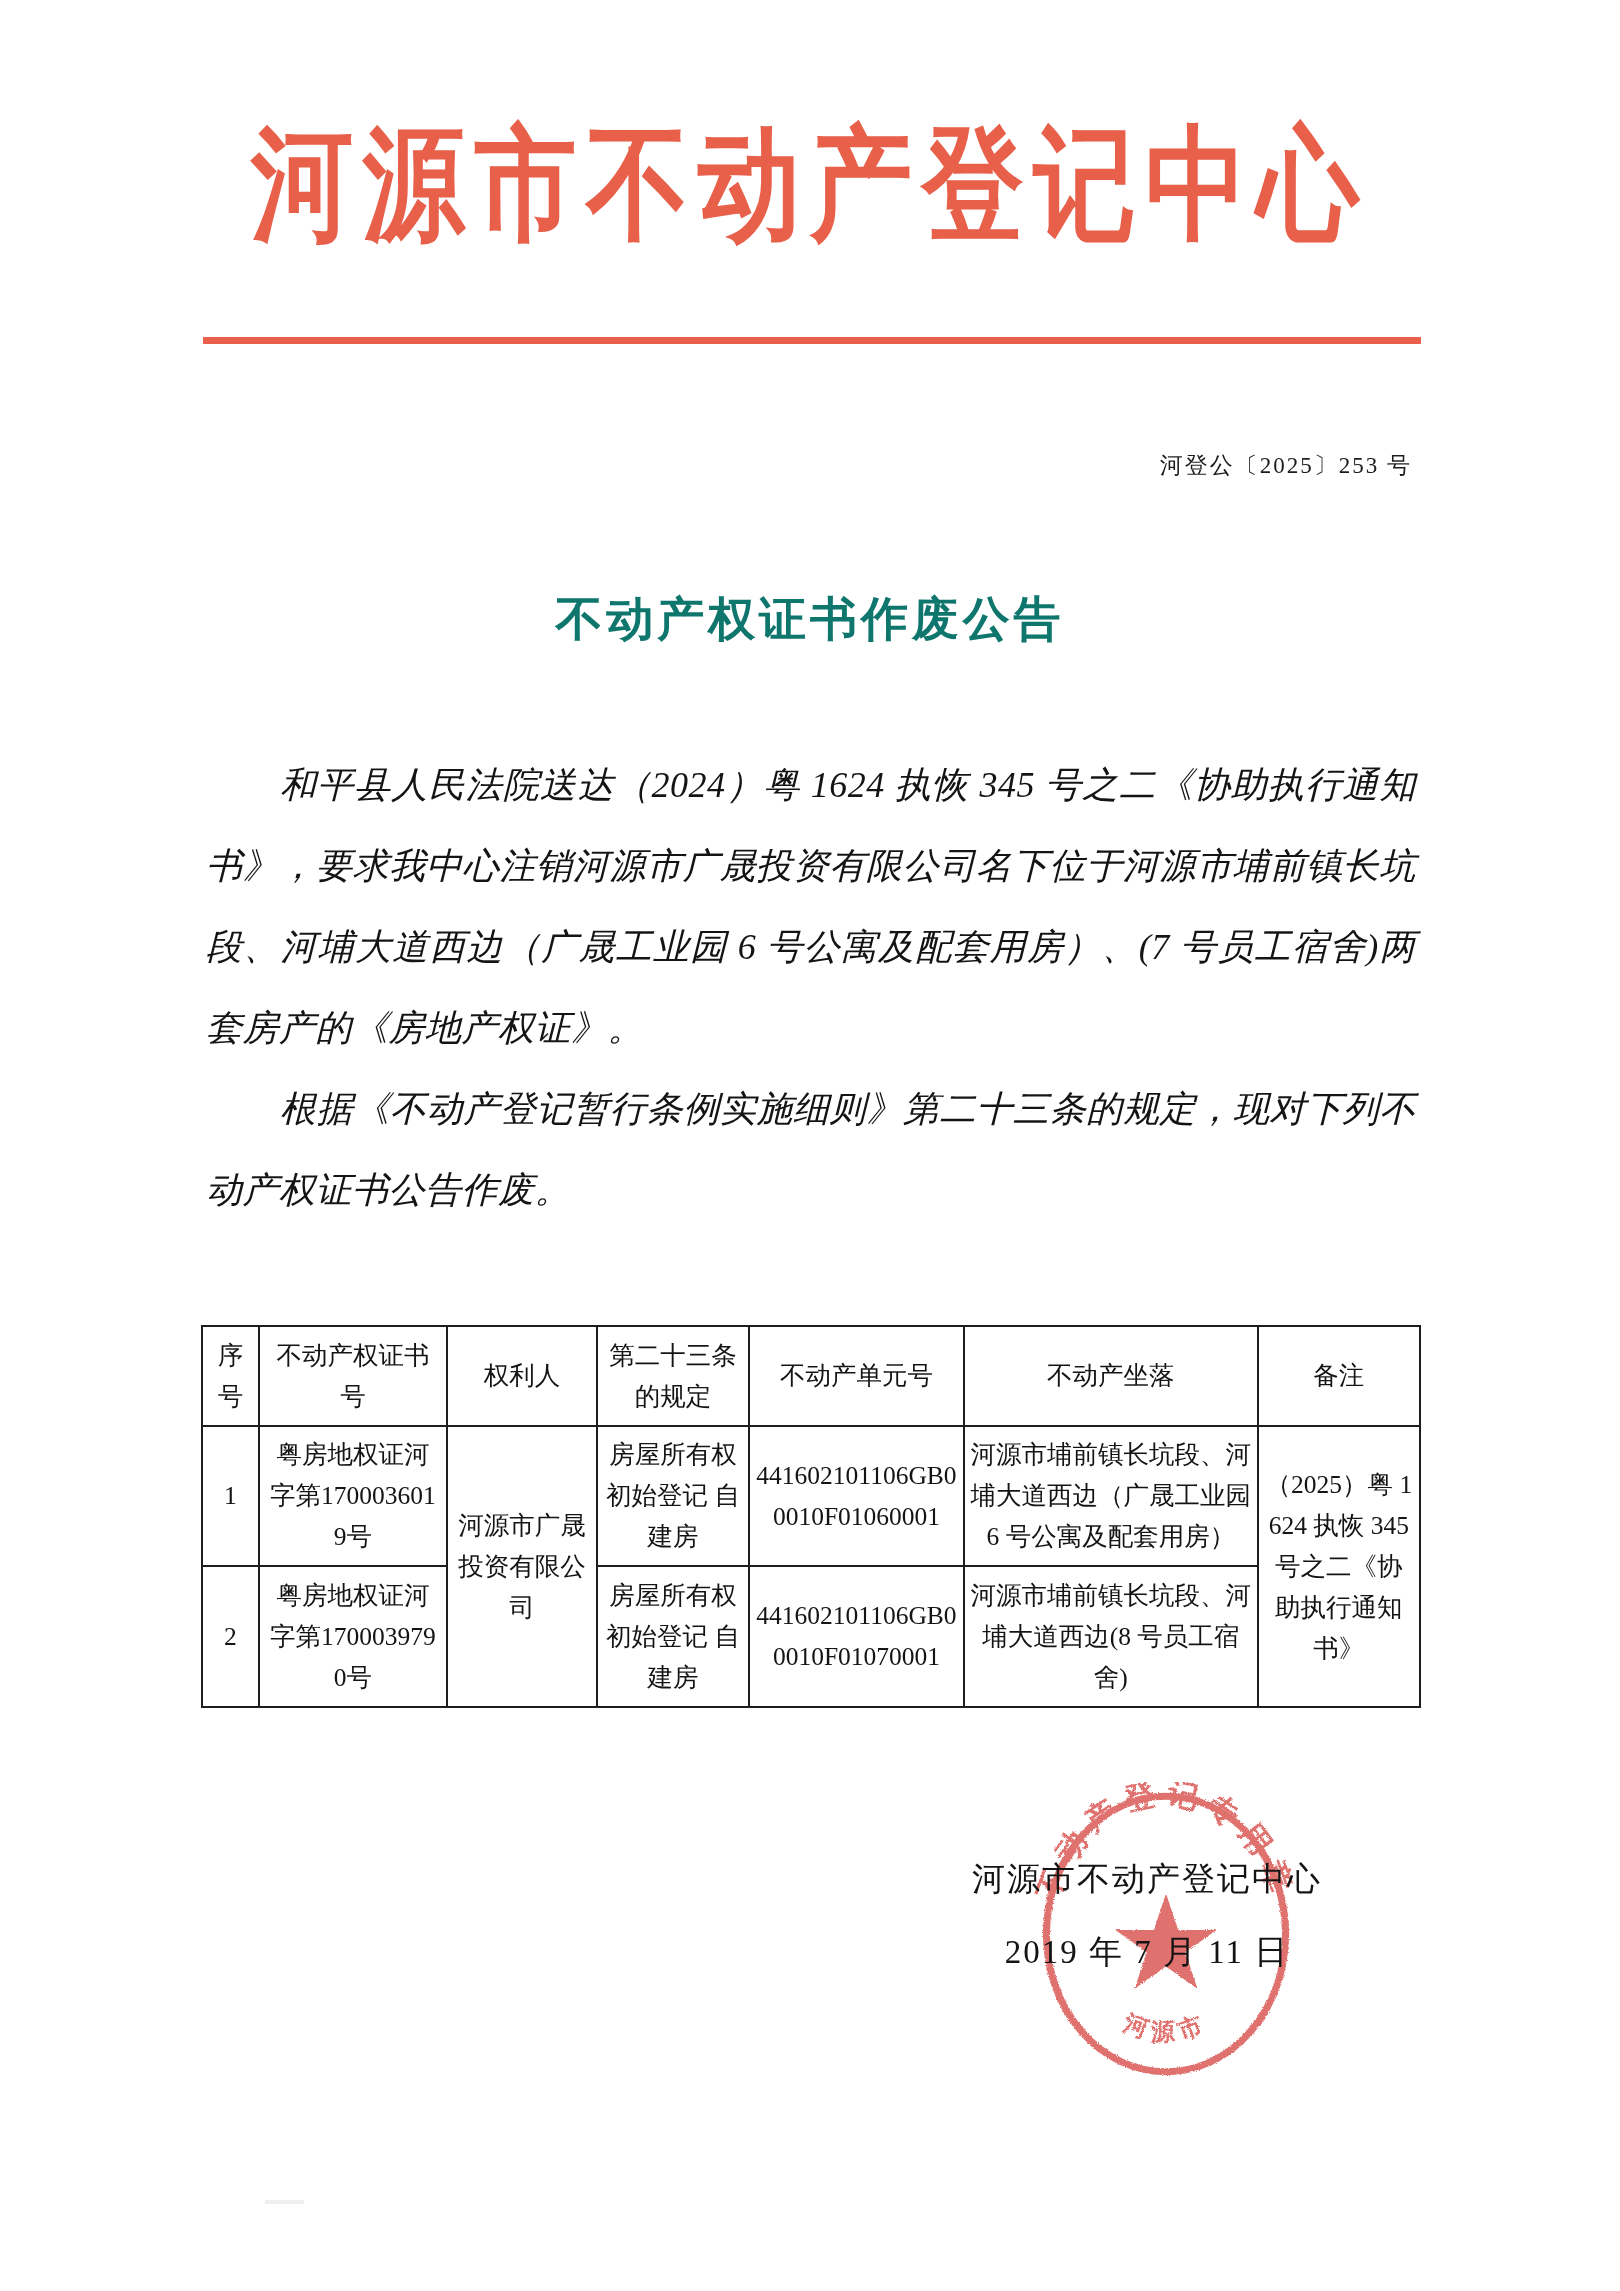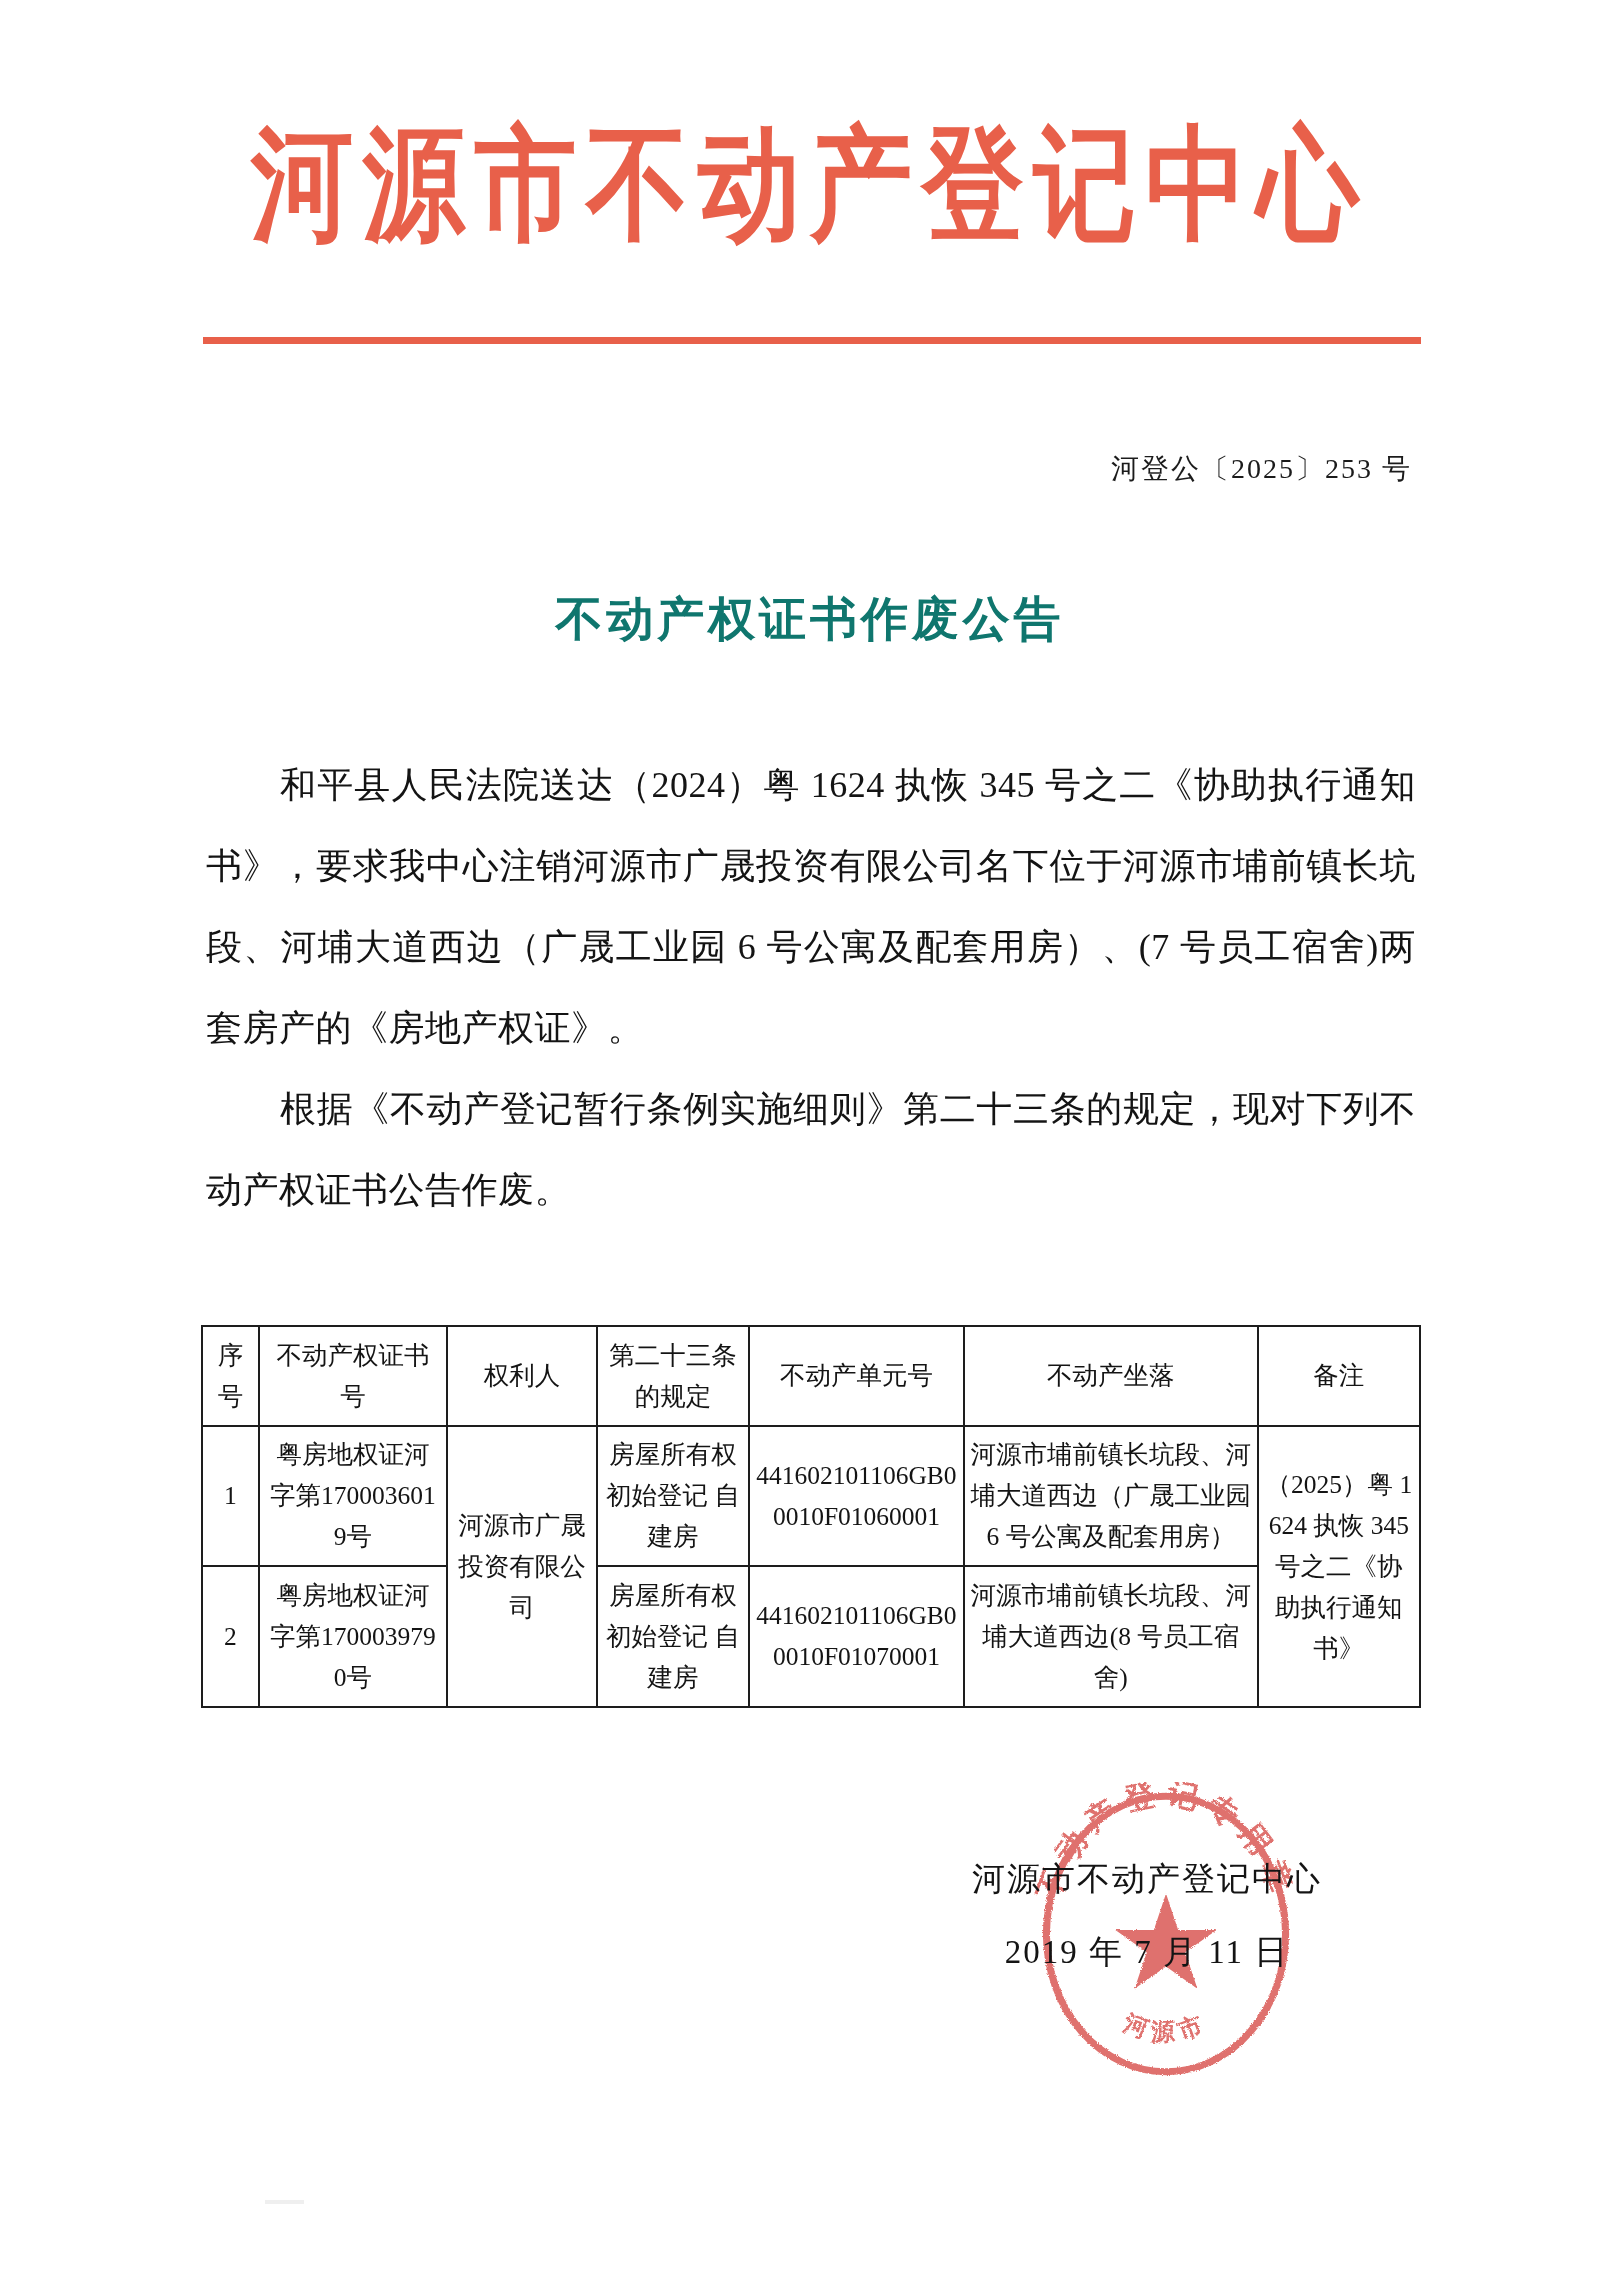--- a/index.html
+++ b/index.html
@@ -47,21 +47,21 @@
     width: 1218px;
     height: 6.9px;
     background: #E8604A;
   }
 
   
   .doc-number {
     position: absolute;
     right: 208px;
     top: 450px;
-    font-size: 28px;
+    font-size: 23px;
     letter-spacing: 2px;
     color: #1b1b1b;
     white-space: nowrap;
   }
 
   
   .doc-title {
     position: absolute;
     left: 0;
     top: 588px;
@@ -83,20 +83,21 @@
   }
   .para {
     font-size: 36px;
     line-height: 81px;
     letter-spacing: 0.5px;
     text-align: justify;
     text-align-last: left;
     text-justify: inter-character;
     margin: 0;
     color: #141414;
+    font-style: italic;
   }
   .para.indent { text-indent: 74px; }
 
   
   .table-wrap {
     position: absolute;
     left: 201px;
     top: 1325px;
     width: 1220px;
   }

